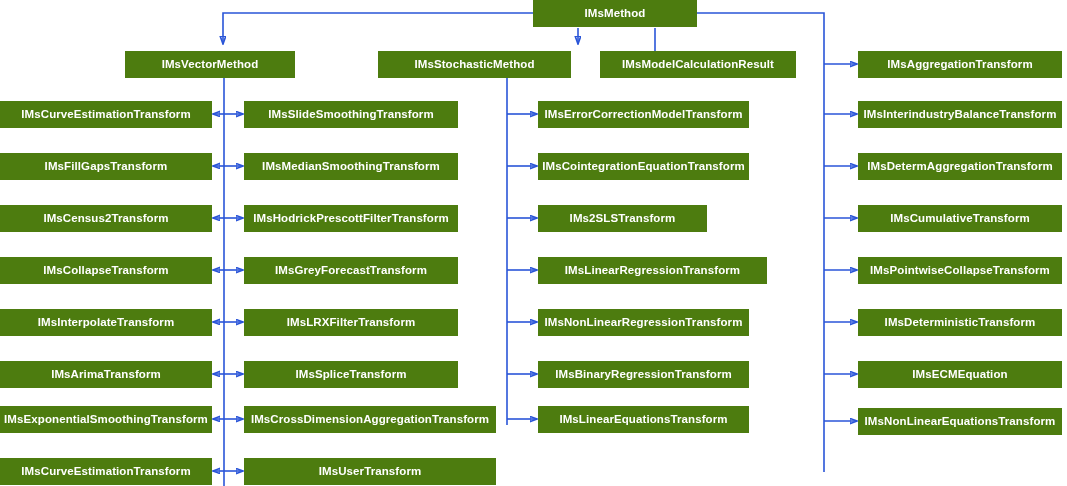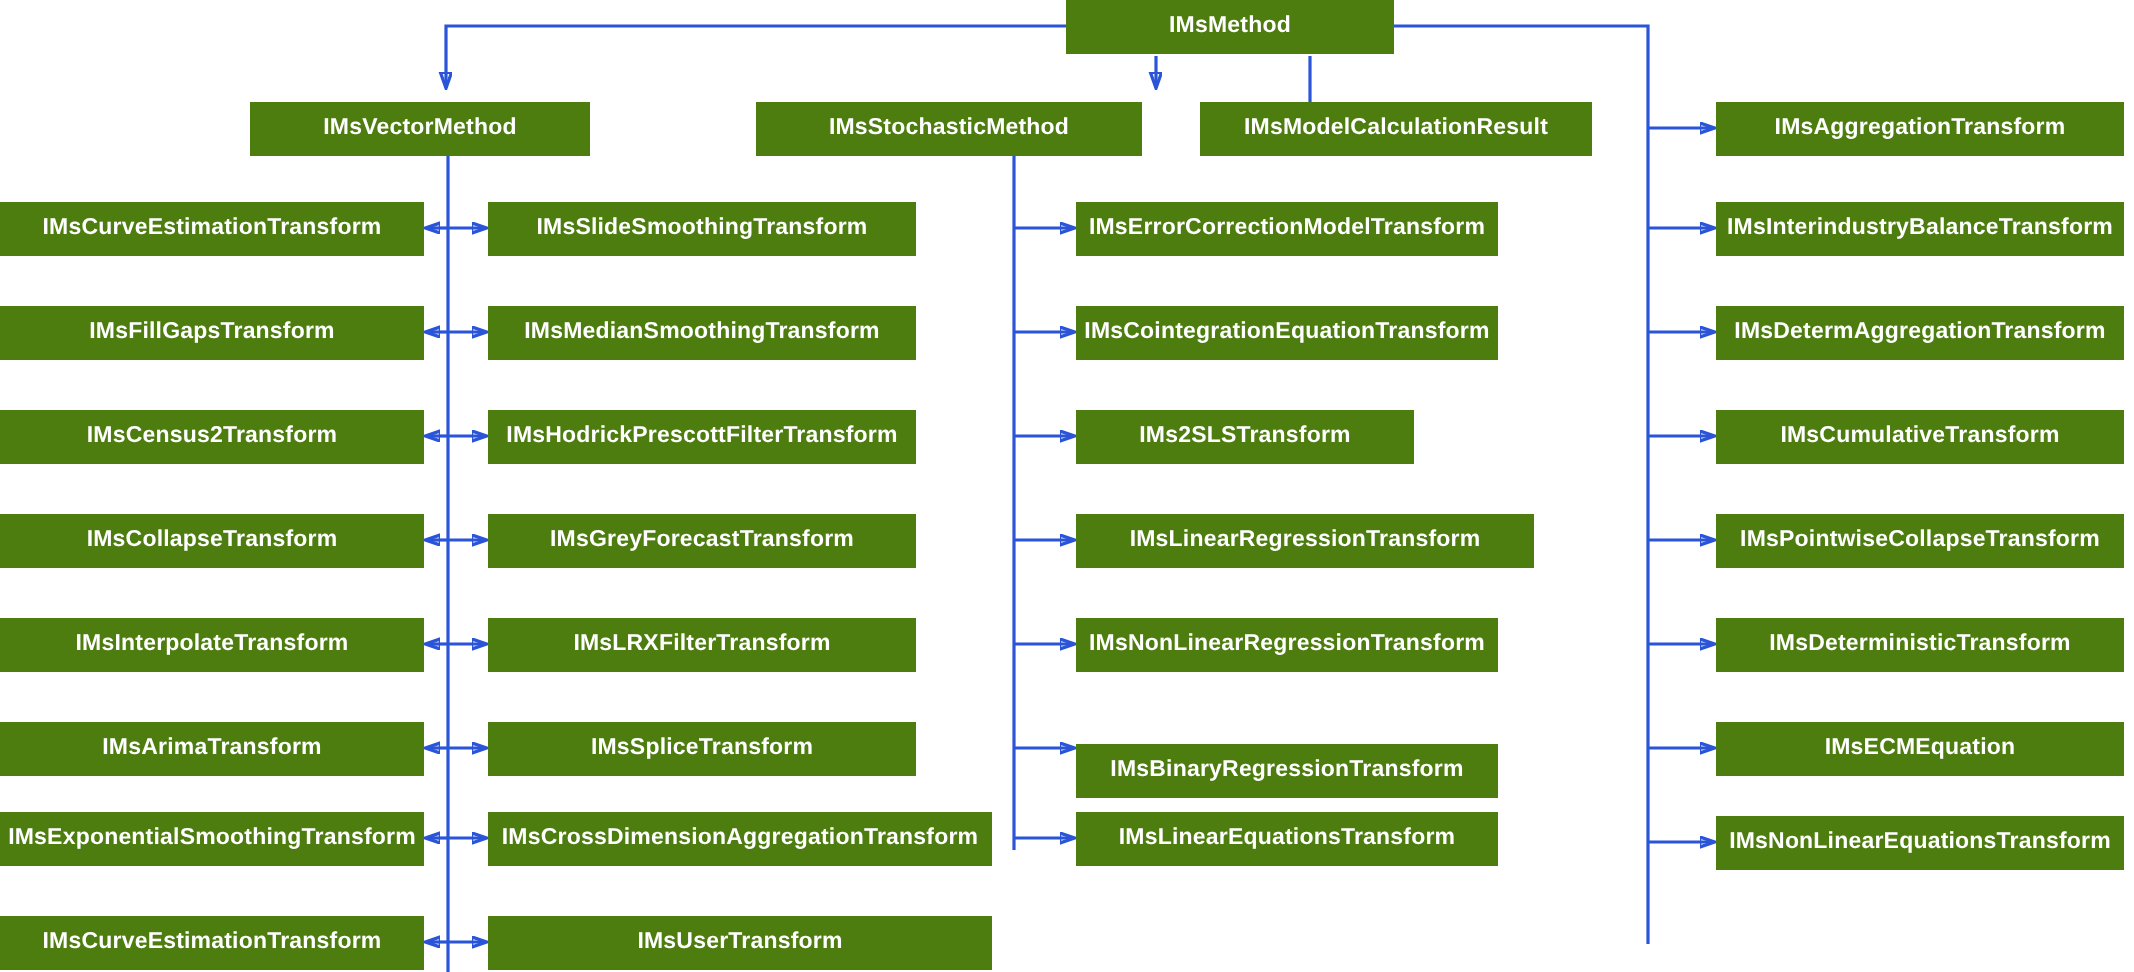--- a/index.html
+++ b/index.html
@@ -189,21 +189,21 @@
   </div>
   <div class="node" style="left:538px; top:205px; width:169px;">
     <span>IMs2SLSTransform</span>
   </div>
   <div class="node" style="left:538px; top:257px; width:229px;">
     <span>IMsLinearRegressionTransform</span>
   </div>
   <div class="node" style="left:538px; top:309px; width:211px;">
     <span>IMsNonLinearRegressionTransform</span>
   </div>
-  <div class="node" style="left:538px; top:361px; width:211px;margin-top:11px;">
+  <div class="node" style="left:538px; top:361px; width:211px;">
     <span>IMsBinaryRegressionTransform</span>
   </div>
   <div class="node" style="left:538px; top:406px; width:211px;">
     <span>IMsLinearEquationsTransform</span>
   </div>
 
   <div class="node" style="left:858px; top:51px; width:204px;">
     <span>IMsAggregationTransform</span>
   </div>
   <div class="node" style="left:858px; top:101px; width:204px;">

